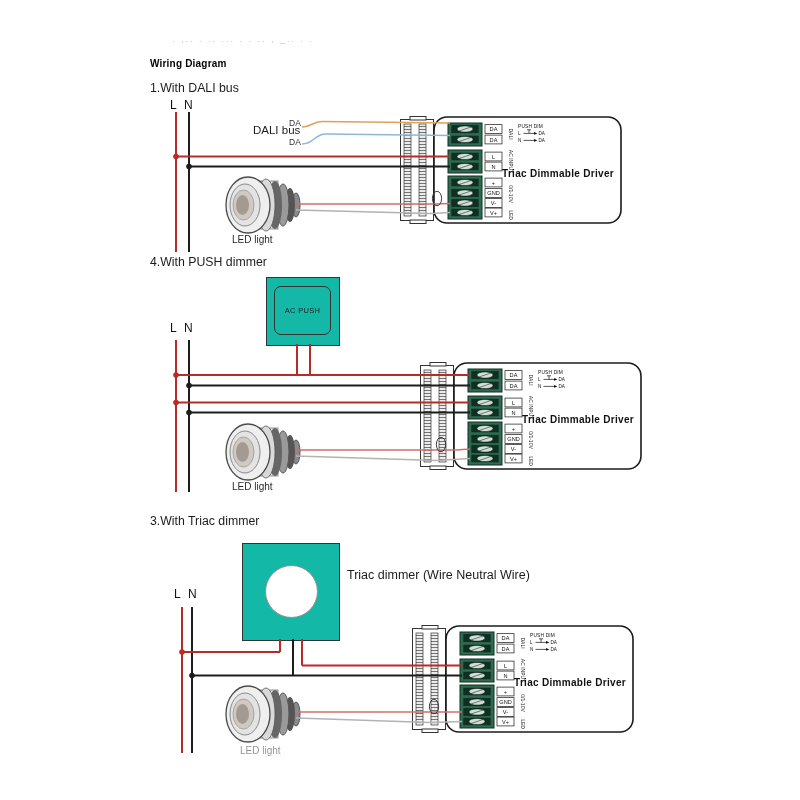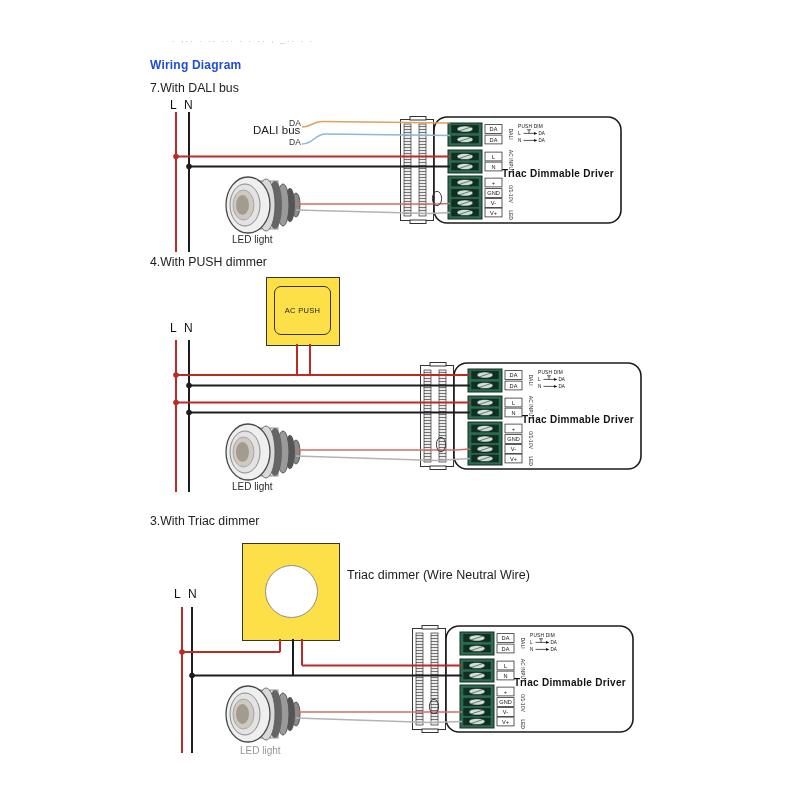--- a/index.html
+++ b/index.html
@@ -1,28 +1,28 @@
 <!DOCTYPE html>
 <html style="--live: #b92b27; --neutral: #1c1c1c; --daliA: #dfa15c; --daliB: #8cb8d6; --ledp: #cf6f6a; --ledm: #b3b3b3;"><head>
 <meta charset="utf-8">
 <style>
   html,body{margin:0;padding:0}
   body{width:800px;height:800px;background:#ffffff;position:relative;overflow:hidden;
        font-family:"Liberation Sans",sans-serif;}
   .lbl{position:absolute;color:#1d1d1d;white-space:nowrap;z-index:6}
-  .h-title{font-size:12px;font-weight:bold;letter-spacing:.2px;color:#1d4ed8}
+  .h-title{font-size:10px;font-weight:bold;letter-spacing:.2px;color:#000000}
   .h-sec{font-size:12.3px;color:#1c1c1c}
   .ln-lbl{font-size:12px;color:#101010}
   .small-da{font-size:8.5px;color:#333}
   .dali-lbl{font-size:11.5px;color:#1c1c1c}
   .led-lbl{font-size:10px;color:#2a2a2a}
   .dim-lbl{font-size:12.5px;color:#1c1c1c}
   .faded{font-size:9px;color:#3a3a3a;opacity:.32;filter:blur(.7px);letter-spacing:2px}
   .fade3{opacity:.5}
-  .box{position:absolute;z-index:4;background:#fde047}
+  .box{position:absolute;z-index:4;background:#14b8a6}
   .pushbox{border:1.5px solid #333}
   .pushinner{position:absolute;left:7px;top:8px;width:55px;height:47px;border:1.2px solid #333;
              border-radius:7px;display:flex;align-items:center;justify-content:center;
              font-size:7.5px;color:#222;letter-spacing:.3px}
   .dimbox{border:1.5px solid #333}
   .knob{position:absolute;border:1.6px solid #8d8d8d;border-radius:50%;background:#fff}
   .driver{position:absolute;z-index:2}
   .ledimg{position:absolute;z-index:1}
   svg text{font-family:"Liberation Sans",sans-serif}
   .wl{stroke:var(--live);stroke-width:2}
@@ -33,21 +33,21 @@
   .wlm{stroke:var(--ledm);stroke-width:1.5}
   .dl{fill:var(--live)} .dn{fill:var(--neutral)}
   .loop{stroke:#3a3a3a;stroke-width:1;fill:none}
 </style>
 </head>
 <body>
 
 <div class="lbl faded" style="left:172px;top:34px">. ,.. . .. ... .  . ..  , _.. . .</div>
 
 <div class="lbl h-title" style="left:150px;top:58px">Wiring Diagram</div>
-<div class="lbl h-sec" style="left:150px;top:81px">7.With DALI bus</div>
+<div class="lbl h-sec" style="left:150px;top:81px">1.With DALI bus</div>
 <div class="lbl h-sec" style="left:150px;top:255px">4.With PUSH dimmer</div>
 <div class="lbl h-sec" style="left:150px;top:514px">3.With Triac dimmer</div>
 
 <div class="lbl ln-lbl" style="left:170px;top:98px">L</div>
 <div class="lbl ln-lbl" style="left:184px;top:98px">N</div>
 <div class="lbl dali-lbl" style="left:253px;top:124px">DALI bus</div>
 <div class="lbl small-da" style="left:289px;top:118px">DA</div>
 <div class="lbl small-da" style="left:289px;top:137px">DA</div>
 <div class="lbl led-lbl" style="left:232px;top:234px">LED light</div>
 

